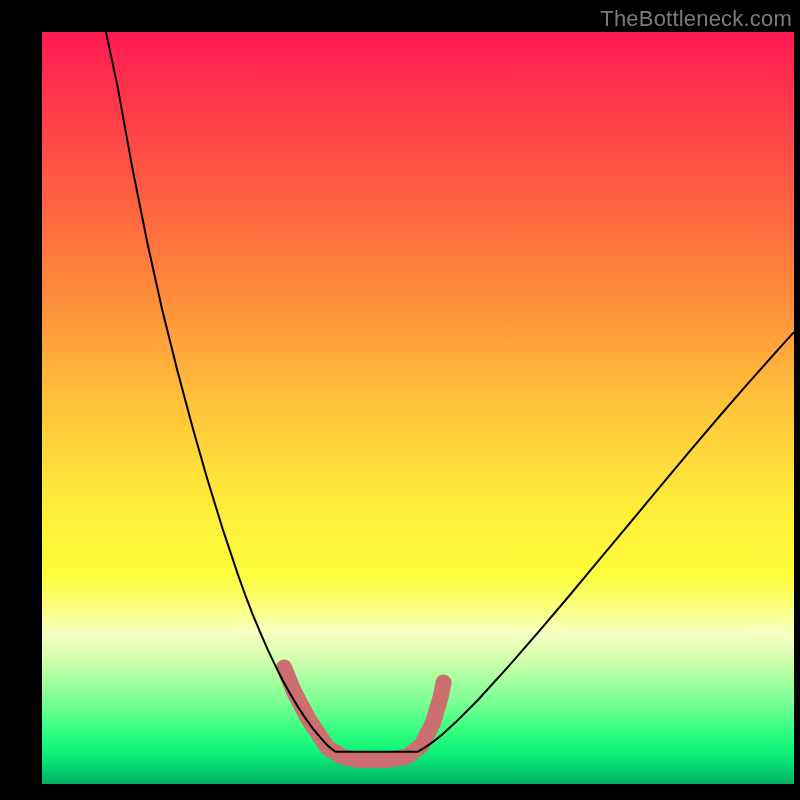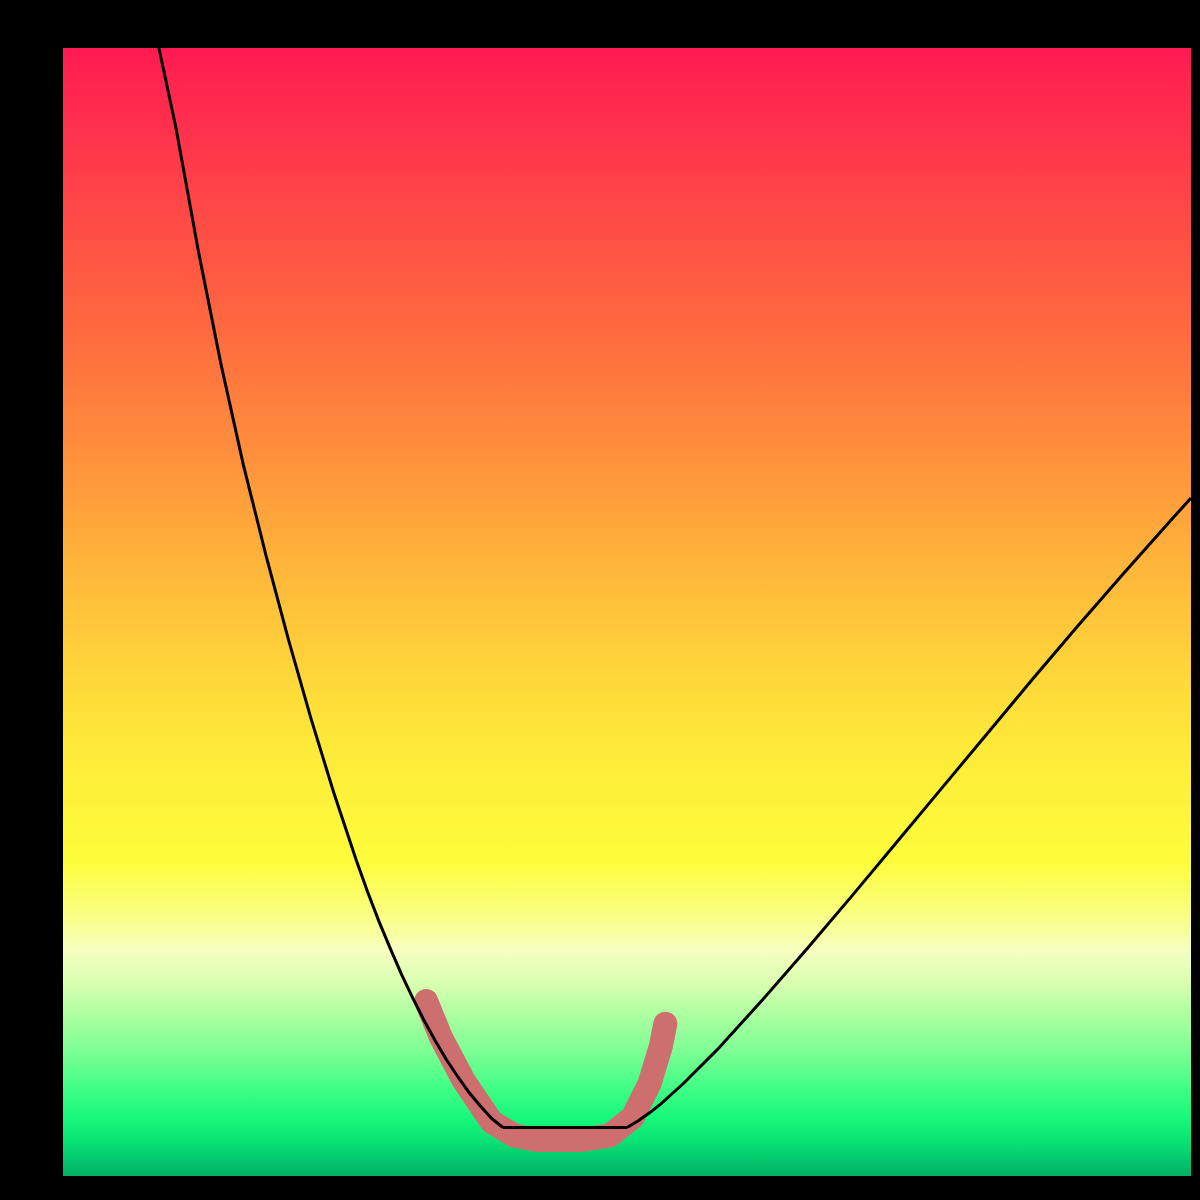--- a/index.html
+++ b/index.html
@@ -64,20 +64,21 @@
     font-size: 22px;
     font-weight: 500;
     letter-spacing: 0.2px;
     user-select: none;
   }
 </style>
 </head>
 <body>
 
 <div class="frame">
+  <div class="watermark">TheBottleneck.com</div>
 
   <div class="plot-area">
     <svg class="plot-svg" viewBox="0 0 752 752" preserveAspectRatio="none">
       <path fill="none" stroke="#cd6e6f" stroke-width="16" stroke-linecap="round" stroke-linejoin="round" d="M242.14 635.44 L251.92 659.50 L266.96 688.08 L285.76 715.90 L300.80 724.93 L315.84 727.94 L330.88 727.94 L345.92 727.94 L364.72 724.93 L379.76 712.90 L391.04 690.34 L398.56 665.52 L401.57 650.48"></path>
       <path fill="none" stroke="#000000" stroke-width="2" d="M63.92 0.00 L75.20 52.64 L90.24 135.36 L105.28 210.56 L120.32 278.24 L135.36 338.40 L150.40 394.80 L165.44 447.44 L180.48 496.32 L195.52 541.44 L203.04 562.50 L210.56 582.05 L218.08 600.10 L225.60 617.39 L233.12 633.18 L240.64 648.22 L248.16 661.76 L255.68 674.54 L263.20 685.82 L270.72 696.35 L278.24 705.38 L285.76 713.65 L289.52 716.66 L293.28 719.66"></path>
       <path fill="none" stroke="#000000" stroke-width="2" d="M293.28 719.66 L376.00 719.66"></path>
       <path fill="none" stroke="#000000" stroke-width="2" d="M376.00 719.66 L383.52 715.15 L391.04 709.89 L398.56 703.87 L413.60 690.34 L436.16 667.78 L466.24 634.69 L496.32 600.10 L526.40 564.75 L556.48 528.66 L586.56 492.56 L616.64 456.46 L646.72 420.37 L676.80 385.02 L706.88 350.43 L736.96 316.59 L752.00 300.05"></path>
     </svg>
   </div>
 </div>

